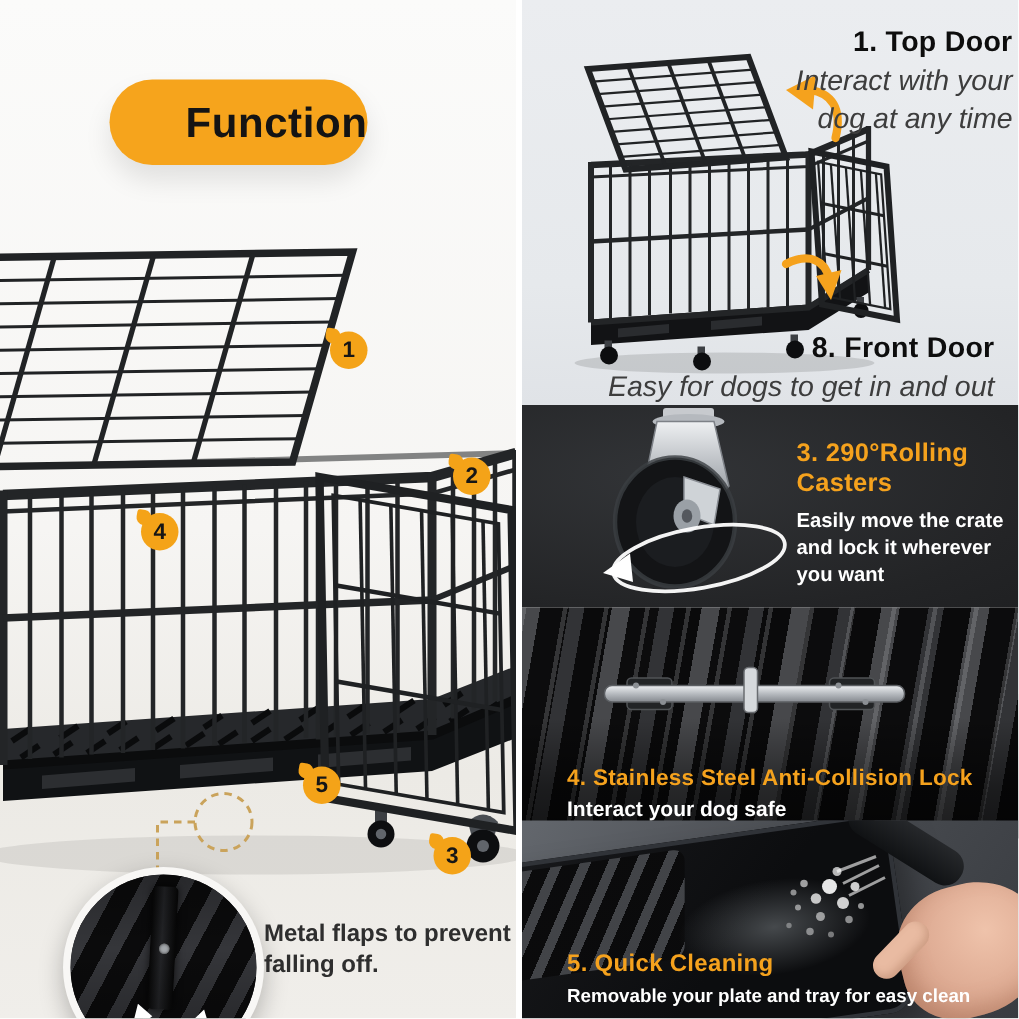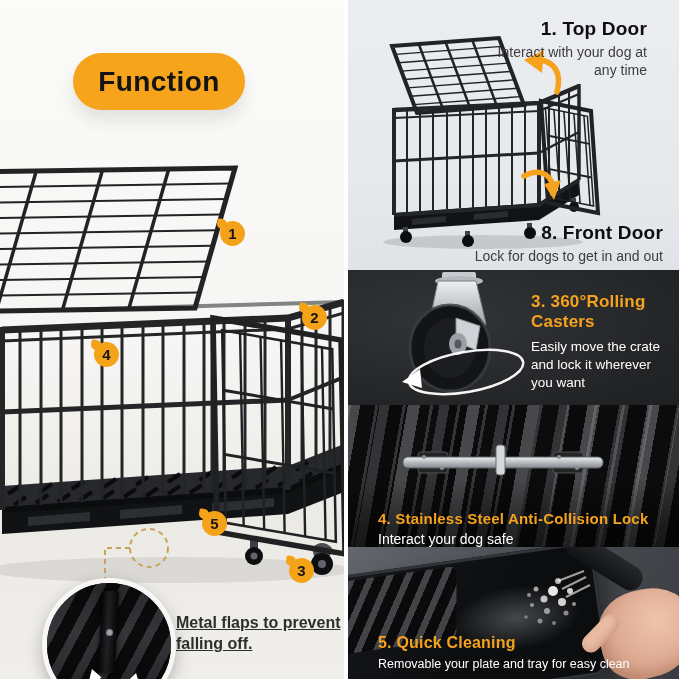--- a/index.html
+++ b/index.html
@@ -3,21 +3,21 @@
 <meta charset="utf-8">
 <style>
   html,body{margin:0;padding:0;background:#fff;}
   body{width:679px;height:679px;font-family:"Liberation Sans",sans-serif;overflow:hidden;}
   .canvas{position:relative;width:679px;height:679px;background:#fff;overflow:hidden;}
 
   
   .left-section{position:absolute;left:0;top:0;width:344px;height:679px;overflow:hidden;
     background:linear-gradient(180deg,#fbfbfa 0%,#f6f5f3 52%,#eceae5 76%,#f0eeea 100%);}
   .function-pill{position:absolute;left:73px;top:53px;width:172px;height:57px;background:#F6A41C;
-    border-radius:29px;display:flex;align-items:center;justify-content:center;
+    border-radius:29px;display:flex;align-items:center;justify-content:flex-end;
     font-size:28px;font-weight:800;color:#141414;letter-spacing:.4px;
     box-shadow:0 10px 18px rgba(0,0,0,.10);}
   .main-crate{position:absolute;left:0;top:160px;width:344px;height:440px;}
   .guides{position:absolute;left:0;top:0;width:344px;height:679px;z-index:4;pointer-events:none;}
 
   .badge{position:absolute;width:25px;height:25px;background:#F4A318;border-radius:50%;
     color:#161616;font-weight:700;font-size:15px;display:flex;align-items:center;justify-content:center;z-index:6;}
   .badge::before{content:"";position:absolute;left:-3px;top:-2px;width:10px;height:10px;background:#F4A318;
     border-radius:2px 6px 6px 6px;transform:rotate(10deg);z-index:-1;}
   .badge-1{left:220px;top:221px;} .badge-2{left:302px;top:305px;} .badge-4{left:94px;top:342px;}
@@ -28,50 +28,50 @@
     box-shadow:0 6px 16px rgba(0,0,0,.25);}
   .inset-texture{position:absolute;inset:0;background:repeating-linear-gradient(118deg,#35363a 0 9px,#0b0b0c 9px 22px);}
   .inset-shade{position:absolute;inset:0;background:linear-gradient(180deg,rgba(0,0,0,.25),rgba(0,0,0,0) 40%,rgba(0,0,0,.3) 92%);}
   .inset-flap{position:absolute;left:50%;top:8px;width:17px;height:82px;margin-left:-9px;border-radius:3px;
     background:linear-gradient(90deg,#060606,#232427 45%,#060606);transform:rotate(3deg);
     box-shadow:0 0 6px rgba(0,0,0,.7);}
   .inset-screw{position:absolute;left:50%;top:46px;width:7px;height:7px;margin-left:-3px;border-radius:50%;
     background:#a3a7ab;box-shadow:inset 0 0 2px #333;}
   .inset-arrows{position:absolute;inset:0;}
   .caption{position:absolute;left:176px;top:612px;width:166px;font-size:16px;font-weight:600;
-    color:#2e2e2e;line-height:1.32;z-index:5;text-decoration:underline;}
+    color:#2e2e2e;line-height:1.32;z-index:5;}
 
   
   .right-col{position:absolute;left:348px;top:0;width:331px;height:679px;}
   .panel{position:absolute;left:0;width:331px;overflow:hidden;}
   .panel-a{top:0;height:270px;background:linear-gradient(180deg,#EBEDF0 0%,#E6E9EC 70%,#E0E3E7 100%);}
   .panel-b{top:270px;height:135px;
     background:radial-gradient(135% 125% at 30% 35%,#323437 0%,#232426 55%,#1a1b1d 100%);}
   .panel-c{top:405px;height:154px;
     background:
       repeating-linear-gradient(100deg,rgba(195,197,201,.22) 0 3px,rgba(0,0,0,0) 3px 27px),
       repeating-linear-gradient(100deg,#47484b 0 12px,#0c0c0d 12px 31px,#323336 31px 41px,#0a0a0b 41px 59px);}
   .panel-c::after{content:"";position:absolute;inset:0;
     background:linear-gradient(180deg,rgba(0,0,0,0) 48%,rgba(0,0,0,.45) 78%,rgba(0,0,0,.62) 100%);}
   .panel-d{top:547px;height:132px;
     background:linear-gradient(125deg,#63676d 0%,#4b4e53 45%,#383b40 100%);}
 
   .mini-crate{position:absolute;left:30px;top:16px;width:232px;height:236px;}
   .panel-a-arrows{position:absolute;left:0;top:0;width:331px;height:270px;pointer-events:none;}
 
-  .block-top{position:absolute;right:32px;top:18px;text-align:right;z-index:3;}
+  .block-top{position:absolute;right:4px;top:18px;text-align:right;z-index:3;}
   .block-front{position:absolute;right:16px;top:222px;text-align:right;z-index:3;}
   .light-title{font-size:19px;font-weight:800;color:#0d0d0d;letter-spacing:.2px;}
-  .light-desc{margin-top:3px;font-size:14px;color:#3d3d3d;line-height:1.3;}
+  .light-desc{margin-top:3px;font-size:19px;color:#3d3d3d;line-height:1.3;font-style:italic;}
   .block-top .light-desc{width:152px;}
 
   .caster-photo{position:absolute;left:38px;top:2px;width:175px;height:130px;}
   .block-casters{position:absolute;left:183px;top:22px;width:145px;z-index:3;}
   .dark-title{font-size:17px;font-weight:800;color:#F5A21D;line-height:1.18;letter-spacing:.2px;}
-  .dark-desc{margin-top:6px;font-size:13.5px;color:#ffffff;line-height:1.32;font-weight:400;}
+  .dark-desc{margin-top:6px;font-size:13.5px;color:#ffffff;line-height:1.32;font-weight:700;}
 
   .lock-art{position:absolute;left:0;top:0;width:331px;height:142px;z-index:1;}
   .block-lock{position:absolute;left:30px;bottom:11px;z-index:3;}
   .block-lock .dark-title{font-size:15px;}
   .block-lock .dark-desc{margin-top:2px;font-size:14px;}
 
   .tray{position:absolute;left:-46px;top:14px;width:300px;height:134px;border-radius:16px;
     background:linear-gradient(135deg,#1a1b1e 0%,#0c0d0f 60%);transform:rotate(-8deg);
     box-shadow:inset 0 0 0 3px #303338, 10px 12px 20px rgba(0,0,0,.35);z-index:1;}
   .tray-slots{position:absolute;left:8px;top:6px;width:150px;height:72px;border-radius:8px;
@@ -337,42 +337,42 @@
           <polygon points="196,184 213,180 206,200" fill="#F5A21D"></polygon>
         </g>
       </svg>
 
       <div class="block-top">
         <div class="light-title">1. Top Door</div>
         <div class="light-desc">Interact with your dog at any time</div>
       </div>
       <div class="block-front">
         <div class="light-title">8. Front Door</div>
-        <div class="light-desc">Lock for dogs to get in and out</div>
+        <div class="light-desc">Easy for dogs to get in and out</div>
       </div>
     </div>
 
     <div class="panel panel-b">
       <svg class="caster-photo" viewBox="0 0 175 130">
         <rect x="56" y="0" width="34" height="9" rx="2" fill="#c7cace"></rect>
         <ellipse cx="73" cy="9" rx="24" ry="5" fill="#b5b9be"></ellipse>
         <path d="M52,9 L90,9 L100,52 L84,70 L60,68 L44,48 Z" fill="url(#chromeG)" stroke="#7d8187" stroke-width="1"></path>
         <ellipse cx="64" cy="76" rx="40" ry="43" fill="#131416"></ellipse>
         <ellipse cx="64" cy="76" rx="40" ry="43" fill="none" stroke="#3b3e42" stroke-width="3" opacity="0.8"></ellipse>
         <ellipse cx="64" cy="76" rx="26" ry="30" fill="#1b1d20"></ellipse>
         <path d="M70,46 L94,54 L90,78 L70,70 Z" fill="#cfd3d7" stroke="#8a8e94" stroke-width="1"></path>
         <ellipse cx="72" cy="72" rx="9" ry="11" fill="#9aa0a6"></ellipse>
         <ellipse cx="72" cy="72" rx="3.5" ry="4.5" fill="#54585e"></ellipse>
         <g>
           <ellipse cx="80" cy="100" rx="58" ry="20" fill="none" stroke="#ffffff" stroke-width="2.5" transform="rotate(-10 80 100)" opacity="0.95"></ellipse>
           <polygon points="16,110 34,97 36,116" fill="#ffffff"></polygon>
         </g>
       </svg>
       <div class="block-casters">
-        <div class="dark-title">3. 360°Rolling Casters</div>
+        <div class="dark-title">3. 290°Rolling Casters</div>
         <div class="dark-desc">Easily move the crate and lock it wherever you want</div>
       </div>
     </div>
 
     <div class="panel panel-c">
       <svg class="lock-art" viewBox="0 0 331 142">
         <rect x="70" y="47" width="30" height="21" rx="3" fill="#222426" stroke="#505356"></rect>
         <rect x="205" y="47" width="30" height="21" rx="3" fill="#222426" stroke="#505356"></rect>
         <rect x="55" y="52" width="200" height="11" rx="5" fill="url(#chromeG)" stroke="#5c5f63" stroke-width="1"></rect>
         <rect x="148" y="40" width="9" height="30" rx="3" fill="#d6d9dc" stroke="#6a6d71"></rect>

